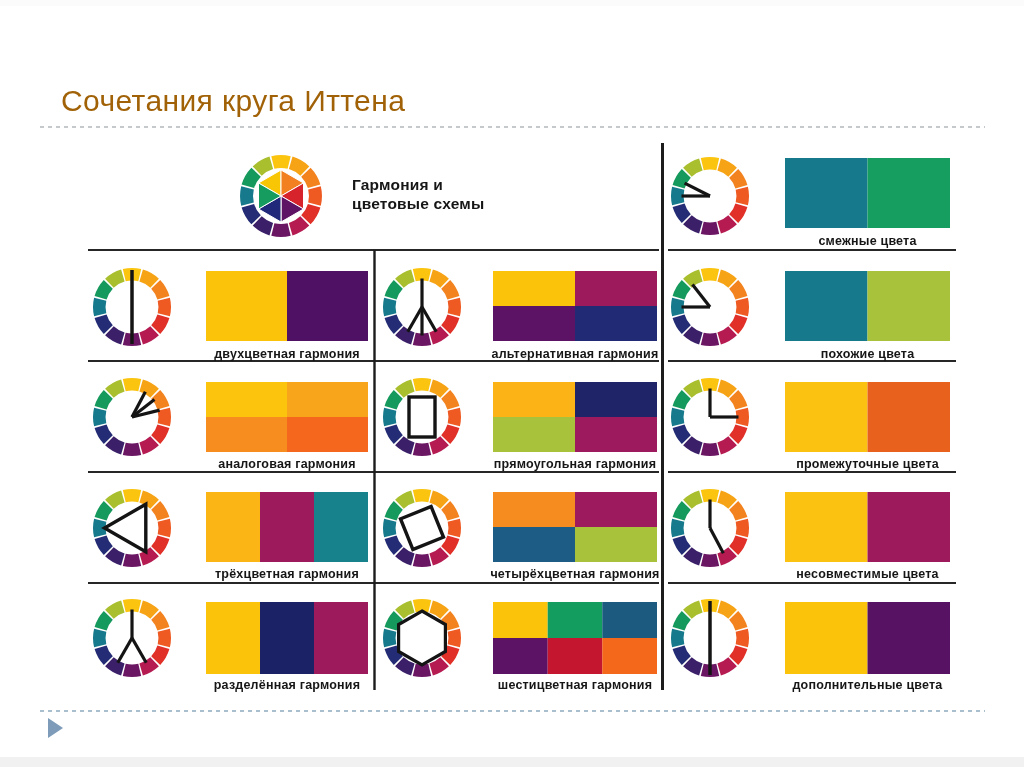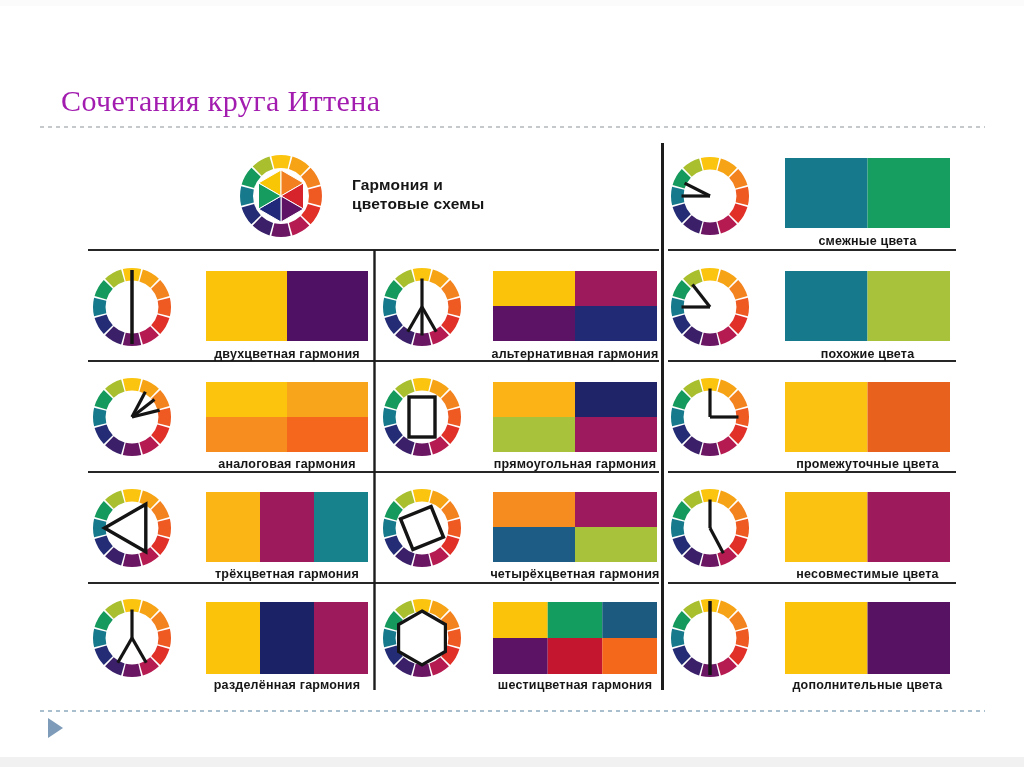--- a/index.html
+++ b/index.html
@@ -1,20 +1,20 @@
 <!DOCTYPE html>
 <html><head>
 <meta charset="utf-8">
 <style>
   html,body{margin:0;padding:0;background:#fff;}
   .stage{position:relative;width:1024px;height:767px;background:#ffffff;overflow:hidden;
          font-family:"Liberation Sans",sans-serif;}
   .page-title{position:absolute;left:61px;top:84px;
-         font-family:Liberation Serif, serif;
-         font-size:30px;color:#a21caf;letter-spacing:.4px;white-space:nowrap;}
+         font-family:Liberation Sans, sans-serif;
+         font-size:30px;color:#a16207;letter-spacing:.4px;white-space:nowrap;}
   .dash{position:absolute;height:2px;}
   .dash-top{left:40px;top:126px;width:945px;
          background:repeating-linear-gradient(90deg,#c6c9cc 0 4px,transparent 4px 8px);}
   .dash-bottom{left:40px;top:710px;width:945px;
          background:repeating-linear-gradient(90deg,#a9bfce 0 4px,transparent 4px 8px);}
   .nav-arrow{position:absolute;left:48px;top:718px;width:15px;height:20px;background:#7e9bb9;
          clip-path:polygon(0 0,100% 50%,0 100%);cursor:pointer;}
   .bottom-band{position:absolute;left:0;bottom:0;width:100%;height:10px;background:#f1f1f1;}
   .top-band{position:absolute;left:0;top:0;width:100%;height:6px;background:#fbfbfb;}
   #diagram-svg{position:absolute;left:0;top:0;}

